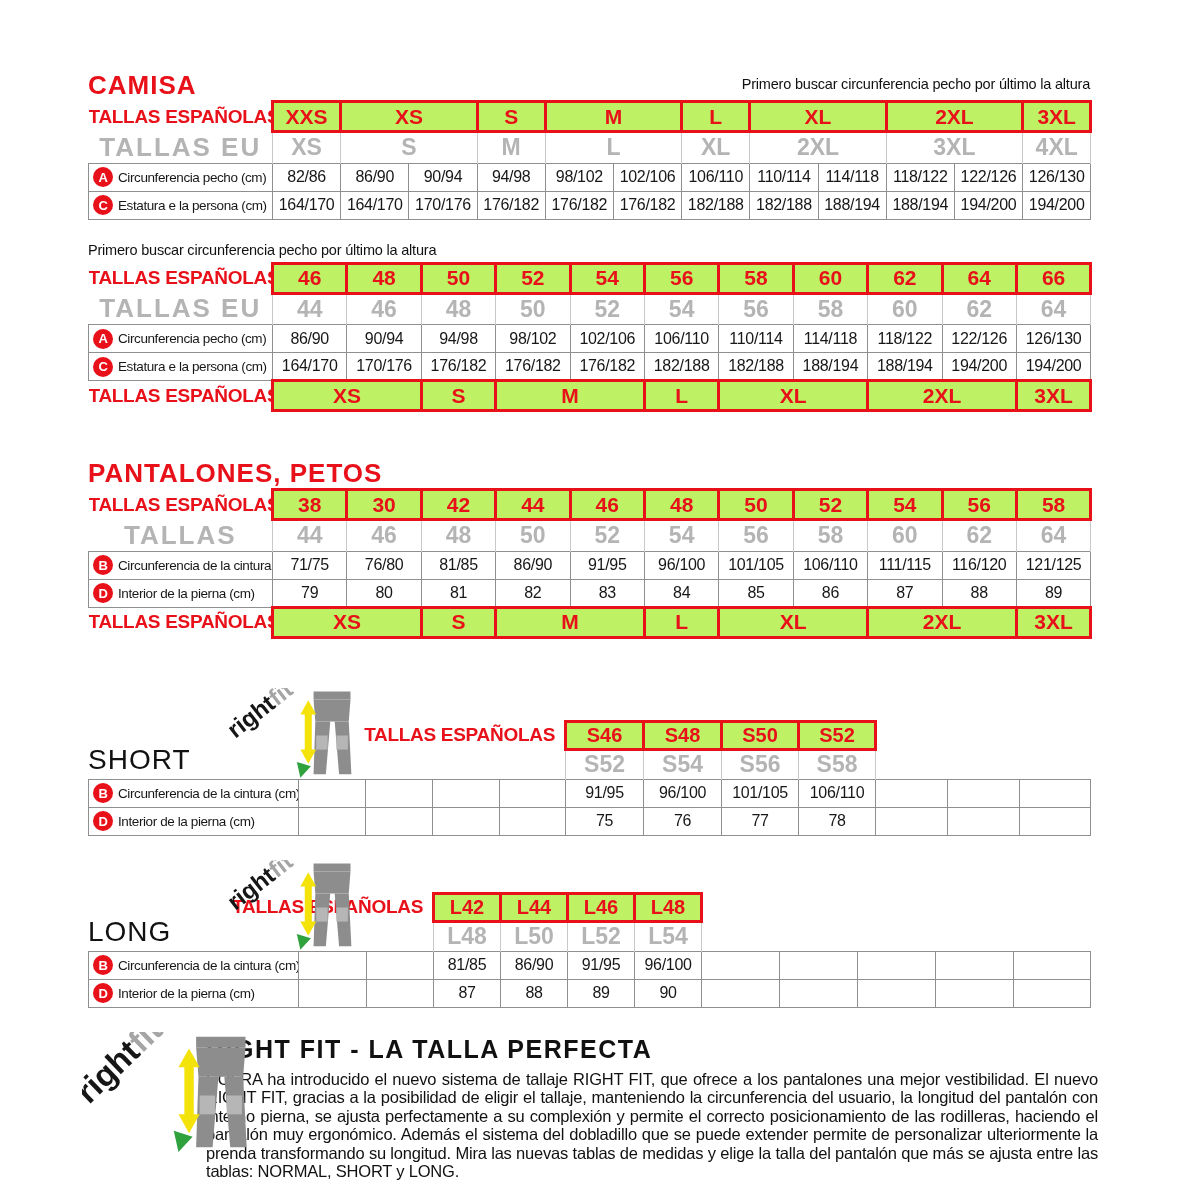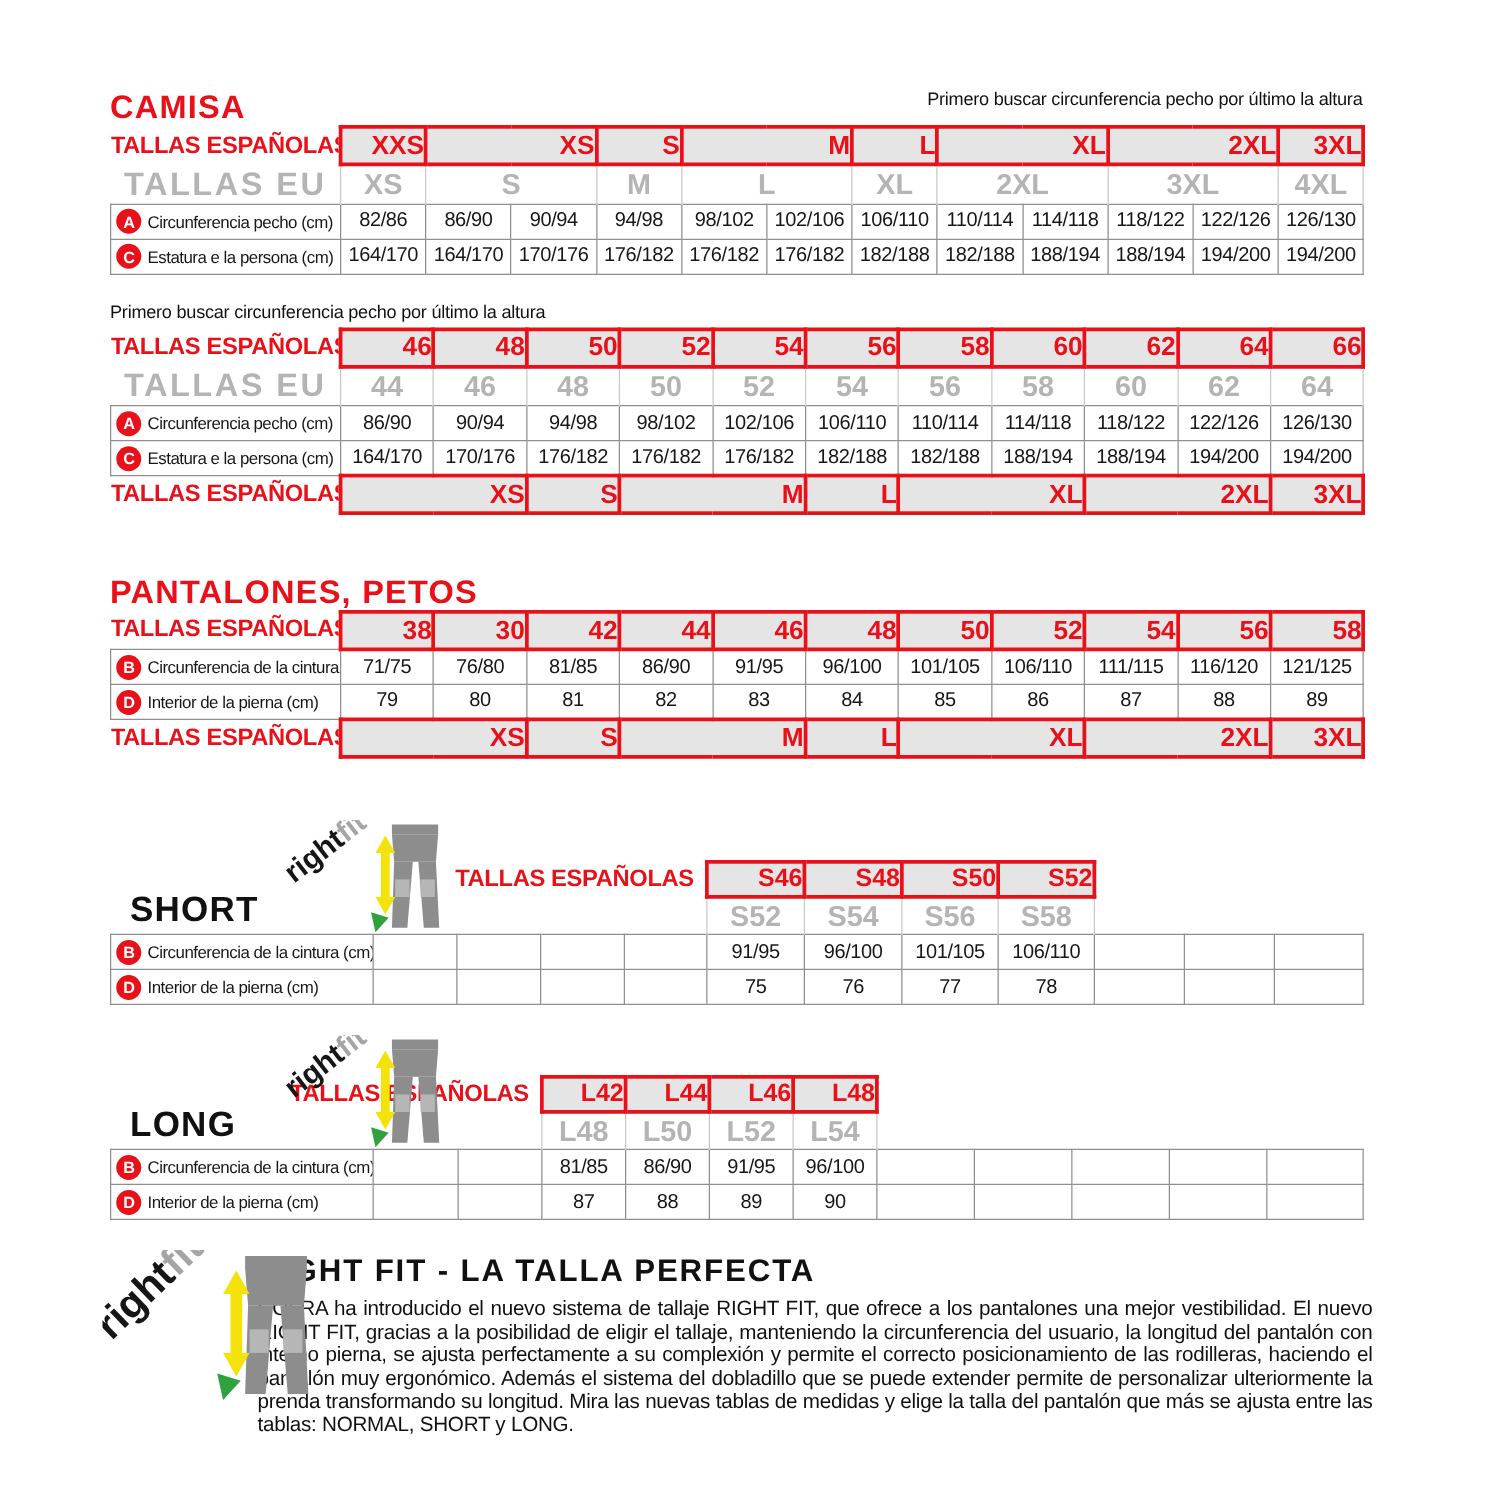--- a/index.html
+++ b/index.html
@@ -13,43 +13,43 @@
   html,body{background:#ffffff;}
   body{
     width:1200px;height:1200px;overflow:hidden;
     font-family:"Liberation Sans","DejaVu Sans",sans-serif;
     color:var(--ink);
   }
   .page{position:relative;width:1200px;height:1200px;padding:72px 0 0 88px;}
 
   
   .sec{margin-bottom:22px;}
-  .sec-head{display:flex;justify-content:space-between;align-items:flex-start;width:1002px;margin-bottom:2px;}
+  .sec-head{display:flex;justify-content:space-between;align-items:center;width:1002px;margin-bottom:2px;}
   .sec-title{color:var(--red);font-size:26px;font-weight:bold;letter-spacing:1px;line-height:26px;}
   .note{font-size:14.5px;color:#111;letter-spacing:-0.2px;padding-bottom:2px;}
 
   
   table.tbl{border-collapse:collapse;table-layout:fixed;width:1002px;}
   td{padding:0;overflow:hidden;white-space:nowrap;}
   td.rl{color:var(--red);font-weight:bold;font-size:19px;text-align:right;padding-right:9px;letter-spacing:-0.3px;}
-  td.rs{border:3px solid var(--red);color:var(--red);font-weight:bold;font-size:21px;text-align:right;height:30px;background:#e5e5e5;}
+  td.rs{border:3px solid var(--red);color:var(--red);font-weight:bold;font-size:21px;text-align:center;height:30px;background:#bef264;}
   td.gl{color:var(--gray);font-weight:bold;font-size:26px;letter-spacing:2px;text-align:center;}
   td.gs{color:var(--gray);font-weight:bold;font-size:23px;text-align:center;height:30px;border-left:1px solid var(--lite);border-right:1px solid var(--lite);}
   td.lbl{border:1px solid var(--line);font-size:13.5px;letter-spacing:-0.4px;height:28px;}
   td.lbl .cellflex{display:flex;align-items:center;gap:5px;padding-left:4px;}
   td.v{border:1px solid var(--line);font-size:16px;text-align:center;height:28px;letter-spacing:-0.3px;}
   td.blank{border:none;}
   .badge{display:inline-flex;align-items:center;justify-content:center;width:20px;height:20px;min-width:20px;
          border-radius:50%;background:var(--red);color:#fff;font-weight:bold;font-size:13px;}
 
   
   .rf-sec{position:relative;width:1002px;}
   .rf-sec.short{margin-top:81px;margin-bottom:0;}
   .rf-sec.long{margin-top:56px;}
-  .rf-title{position:absolute;left:16px;top:24px;font-size:28px;font-weight:bold;letter-spacing:1px;color:#111;}
+  .rf-title{position:absolute;left:0;top:24px;font-size:28px;font-weight:normal;letter-spacing:1px;color:#111;}
   .rf-logo-sm{position:absolute;left:140px;top:-32px;width:150px;height:95px;}
   td.rs-sm{font-size:20px;height:28px;}
 
   
   .rightfit-sec{display:flex;width:1030px;margin-top:24px;}
   .rf-logo-big{width:118px;min-width:118px;height:160px;position:relative;}
   .rf-logo-big svg{position:absolute;left:-6px;top:0;}
   .rf-text{padding-top:3px;}
   .rf-heading{font-size:25px;font-weight:bold;letter-spacing:1.5px;color:#111;margin-bottom:6px;}
   .rf-para{font-size:16.5px;line-height:18.5px;text-align:justify;letter-spacing:-0.2px;width:892px;color:#111;}
@@ -242,20 +242,34 @@
             <td class="rs">30</td>
             <td class="rs">42</td>
             <td class="rs">44</td>
             <td class="rs">46</td>
             <td class="rs">48</td>
             <td class="rs">50</td>
             <td class="rs">52</td>
             <td class="rs">54</td>
             <td class="rs">56</td>
             <td class="rs">58</td>
+      </tr>
+      <tr>
+        <td class="gl">TALLAS</td>
+        <td class="gs">44</td>
+            <td class="gs">46</td>
+            <td class="gs">48</td>
+            <td class="gs">50</td>
+            <td class="gs">52</td>
+            <td class="gs">54</td>
+            <td class="gs">56</td>
+            <td class="gs">58</td>
+            <td class="gs">60</td>
+            <td class="gs">62</td>
+            <td class="gs">64</td>
       </tr>
       <tr>
         <td class="lbl">
           <div class="cellflex">
                 <span class="badge">B</span>
                 <span>Circunferencia de la cintura (cm)</span>
               </div>
         </td>
         <td class="v">71/75</td>
             <td class="v">76/80</td>

